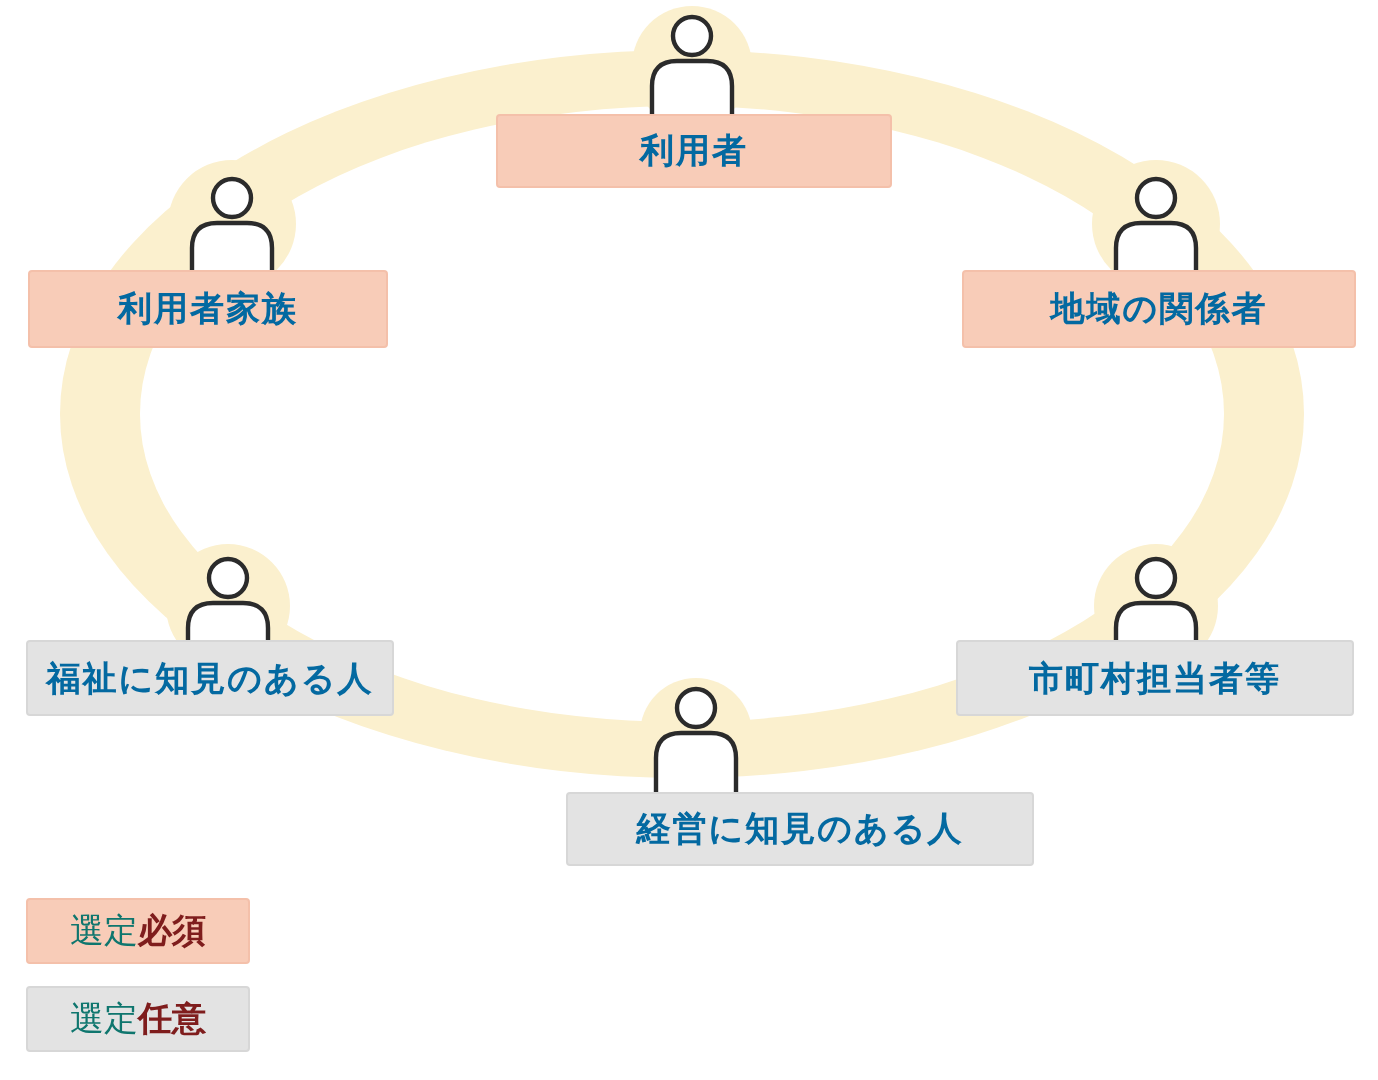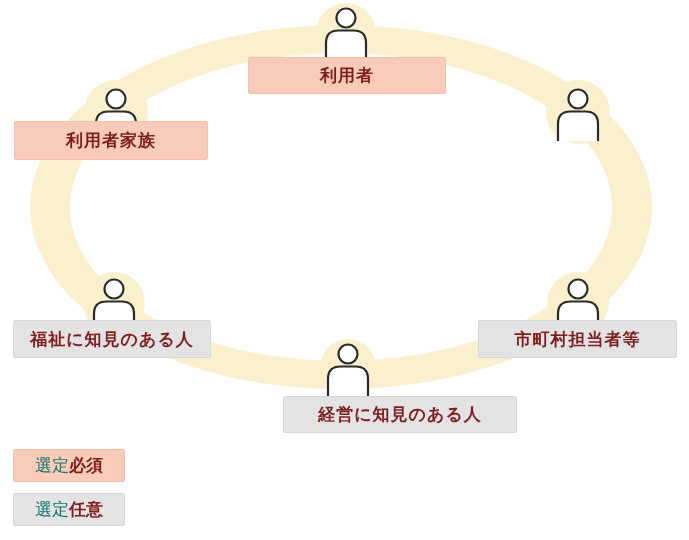--- a/index.html
+++ b/index.html
@@ -21,21 +21,21 @@
     top: 0;
   }
   .node-label {
     position: absolute;
     box-sizing: border-box;
     display: flex;
     align-items: center;
     justify-content: center;
     font-size: 17px;
     font-weight: 700;
-    color: #7f1d1d;
+    color: #0369a1;
     border-radius: 2px;
     letter-spacing: 1px;
     white-space: nowrap;
   }
   .required {
     background: #f8ccb8;
     border: 1px solid #f4c0aa;
   }
   .optional {
     background: #e3e3e3;
@@ -86,24 +86,25 @@
     <use href="#person" transform="translate(346,18)"></use>
     <use href="#person" transform="translate(116,99)"></use>
     <use href="#person" transform="translate(578,99)"></use>
     <use href="#person" transform="translate(114,289)"></use>
     <use href="#person" transform="translate(578,289)"></use>
     <use href="#person" transform="translate(348,354)"></use>
   </svg>
 
   <div class="node-label required" style="left:248px; top:57px;  width:198px; height:37px;">利用者</div>
 
-  <div class="node-label required" style="left:14px;  top:121px; width:194px; height:39px;">利用者家族</div>
+  <div class="node-label required" style="left:14px;  top:135px; width:180px; height:39px;">利用者家族</div>
 
+  <div class="node-label required" style="left:481px; top:135px; width:197px; height:39px;">地域の関係者</div>
 
-  <div class="node-label optional" style="left:13px;  top:320px; width:198px; height:38px;">福祉に知見のある人</div>
+  <div class="node-label optional" style="left:13px;  top:320px; width:184px; height:38px;">福祉に知見のある人</div>
 
   <div class="node-label optional" style="left:478px; top:320px; width:199px; height:38px;">市町村担当者等</div>
 
   <div class="node-label optional" style="left:247px; top:396px; width:234px; height:37px;margin-left:36px;">経営に知見のある人</div>
 
   <div class="legend-box required" style="left:13px; top:449px; width:112px; height:33px;">
     <span class="prefix">選定</span>
       <span class="emph">必須</span>
   </div>
 

